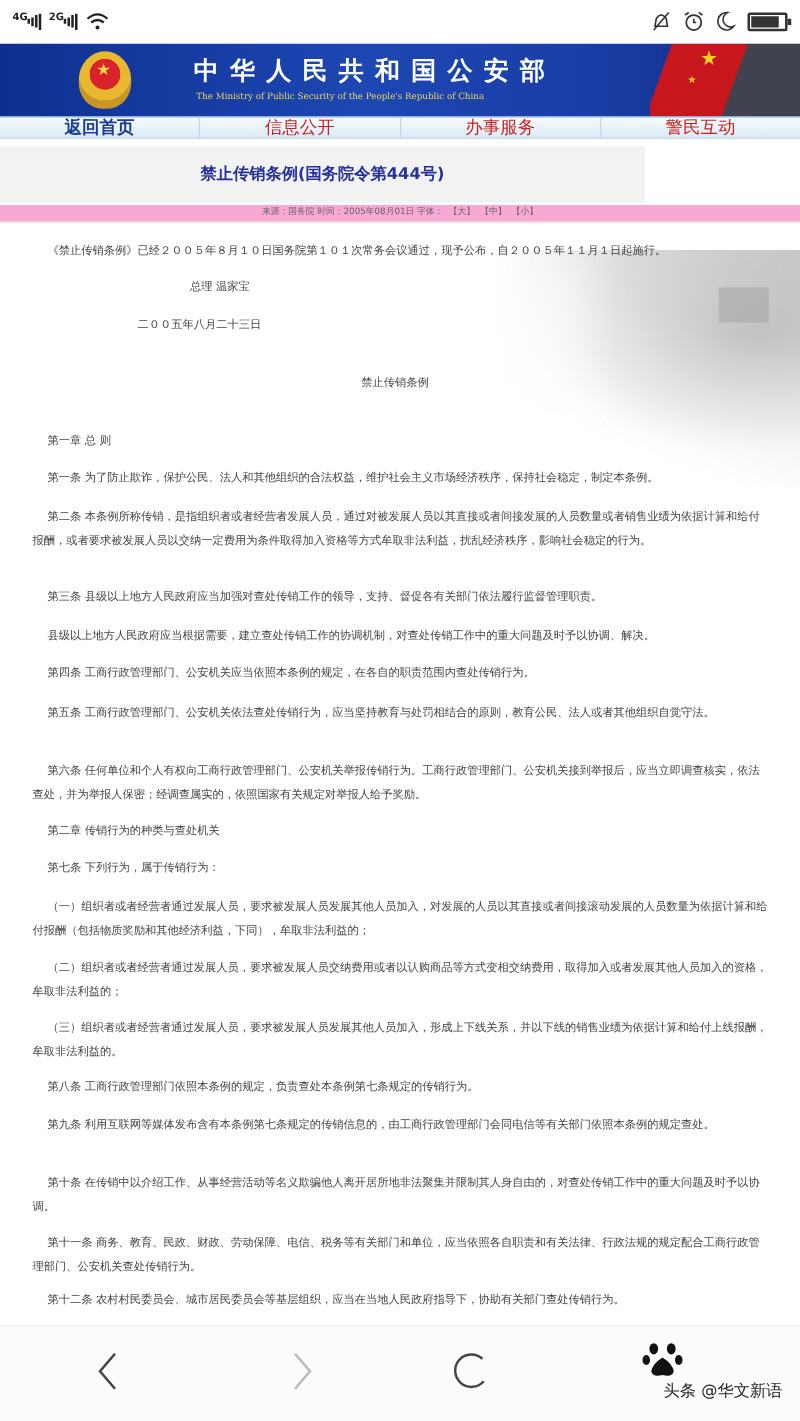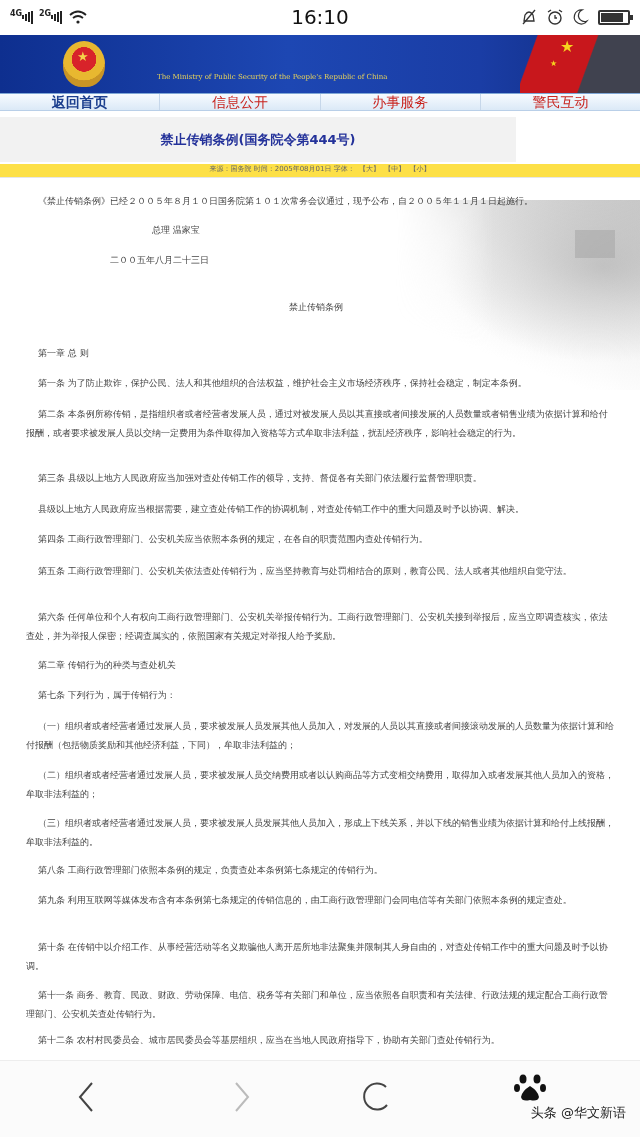--- a/index.html
+++ b/index.html
@@ -32,21 +32,21 @@
     
     .nav { position: absolute; top: 93px; left: 0; width: 640px; height: 18px; background: linear-gradient(#f7fbff, #dbe9f7); border-top: 1px solid #7fa7d6; border-bottom: 1px solid #b9cfe8; display: flex; }
     .nav a { flex: 1; text-align: center; font-size: 14px; line-height: 17px; text-decoration: none; border-right: 1px solid #c6d7ea; }
     .nav a:last-child { border-right: none; }
     .nav a.home { color: #1c3f8e; font-weight: bold; }
     .nav a.red { color: #c8231e; }
 
     
     .titlebar { position: absolute; top: 117px; left: 0; width: 516px; height: 45px; background: #f2f2f2; text-align: center; }
     .titlebar h1 { font-size: 13px; line-height: 45px; color: #24329a; font-weight: bold; }
-    .meta { position: absolute; top: 164px; left: 0; width: 640px; height: 14px; text-align: center; font-size: 7px; color: #666; border-bottom: 1px solid #e6e6e6; background: #fde047; }
+    .meta { position: absolute; top: 164px; left: 0; width: 640px; height: 14px; text-align: center; font-size: 7px; color: #666; border-bottom: 1px solid #e6e6e6; background: #f9a8d4; }
     .meta span { margin: 0 1px; }
 
     
     .wall { position: absolute; top: 200px; right: 0; width: 245px; height: 190px; background:
       radial-gradient(ellipse at 85% 35%, rgba(150,150,150,0.45), transparent 55%),
       linear-gradient(200deg, rgba(175,175,175,0.6) 0%, rgba(210,210,210,0.35) 40%, rgba(255,255,255,0) 75%);
       -webkit-mask-image: linear-gradient(90deg, transparent 0%, #000 40%); mask-image: linear-gradient(90deg, transparent 0%, #000 40%); }
     .wall .tower { position: absolute; right: 25px; top: 30px; width: 40px; height: 28px; background: #a9a9a9; opacity: 0.6; }
 
     
@@ -81,21 +81,20 @@
         <i></i>
         <i></i>
         <i></i>
       </span>
     <svg width="20" height="16" viewBox="0 0 20 16">
         <path d="M2 6 Q10 -1 18 6" stroke="#222" stroke-width="1.8" fill="none"></path>
         <path d="M5 9 Q10 5 15 9" stroke="#222" stroke-width="1.8" fill="none"></path>
         <circle cx="10" cy="13" r="1.6" fill="#222"></circle>
       </svg>
   </div>
-  <div class="sb-time">16:10</div>
   <div class="sb-right">
     <svg width="16" height="18" viewBox="0 0 16 18">
         <path d="M3 13 L4 7 Q8 1 12 7 L13 13 Z" stroke="#333" stroke-width="1.3" fill="none"></path>
         <line x1="2" y1="16" x2="14" y2="2" stroke="#333" stroke-width="1.3"></line>
       </svg>
     <svg width="18" height="18" viewBox="0 0 18 18">
         <circle cx="9" cy="10" r="6" stroke="#333" stroke-width="1.4" fill="none"></circle>
         <path d="M9 7 V10 H11" stroke="#333" stroke-width="1.3" fill="none"></path>
         <path d="M2 4 L5 2 M16 4 L13 2" stroke="#333" stroke-width="1.4"></path>
       </svg>
@@ -103,20 +102,21 @@
         <path d="M9 2 A7 7 0 1 0 14 13 A6 6 0 0 1 9 2 Z" stroke="#333" stroke-width="1.3" fill="none"></path>
       </svg>
     <div class="battery">
         <div class="lvl"></div>
       </div>
   </div>
 </div>
 
 <div class="banner">
   <div class="emblem"></div>
+  <div class="title-cn">中华人民共和国公安部</div>
   <div class="title-en">The Ministry of Public Security of the People's Republic of China</div>
   <div class="flag">
       <span class="star">★</span>
       <span class="star s2">★</span>
     </div>
 </div>
 
 <div class="nav">
   <a class="home" href="#">返回首页</a>
   <a class="red" href="#">信息公开</a>

